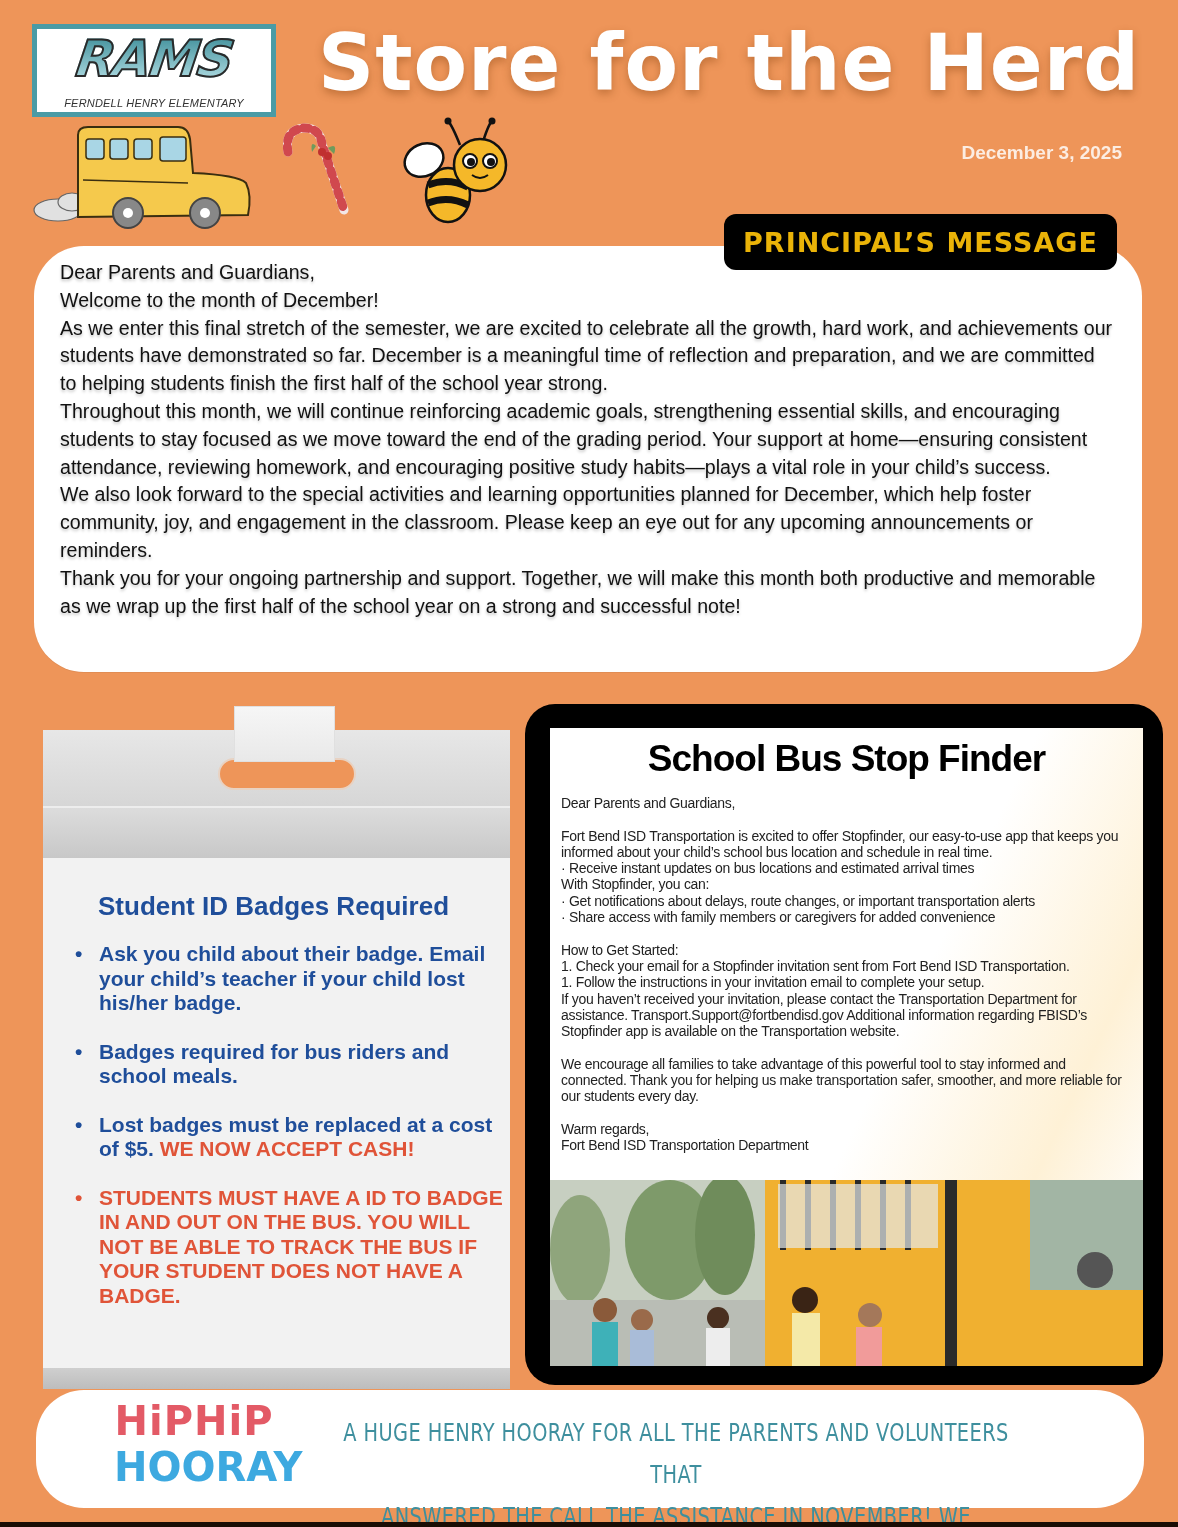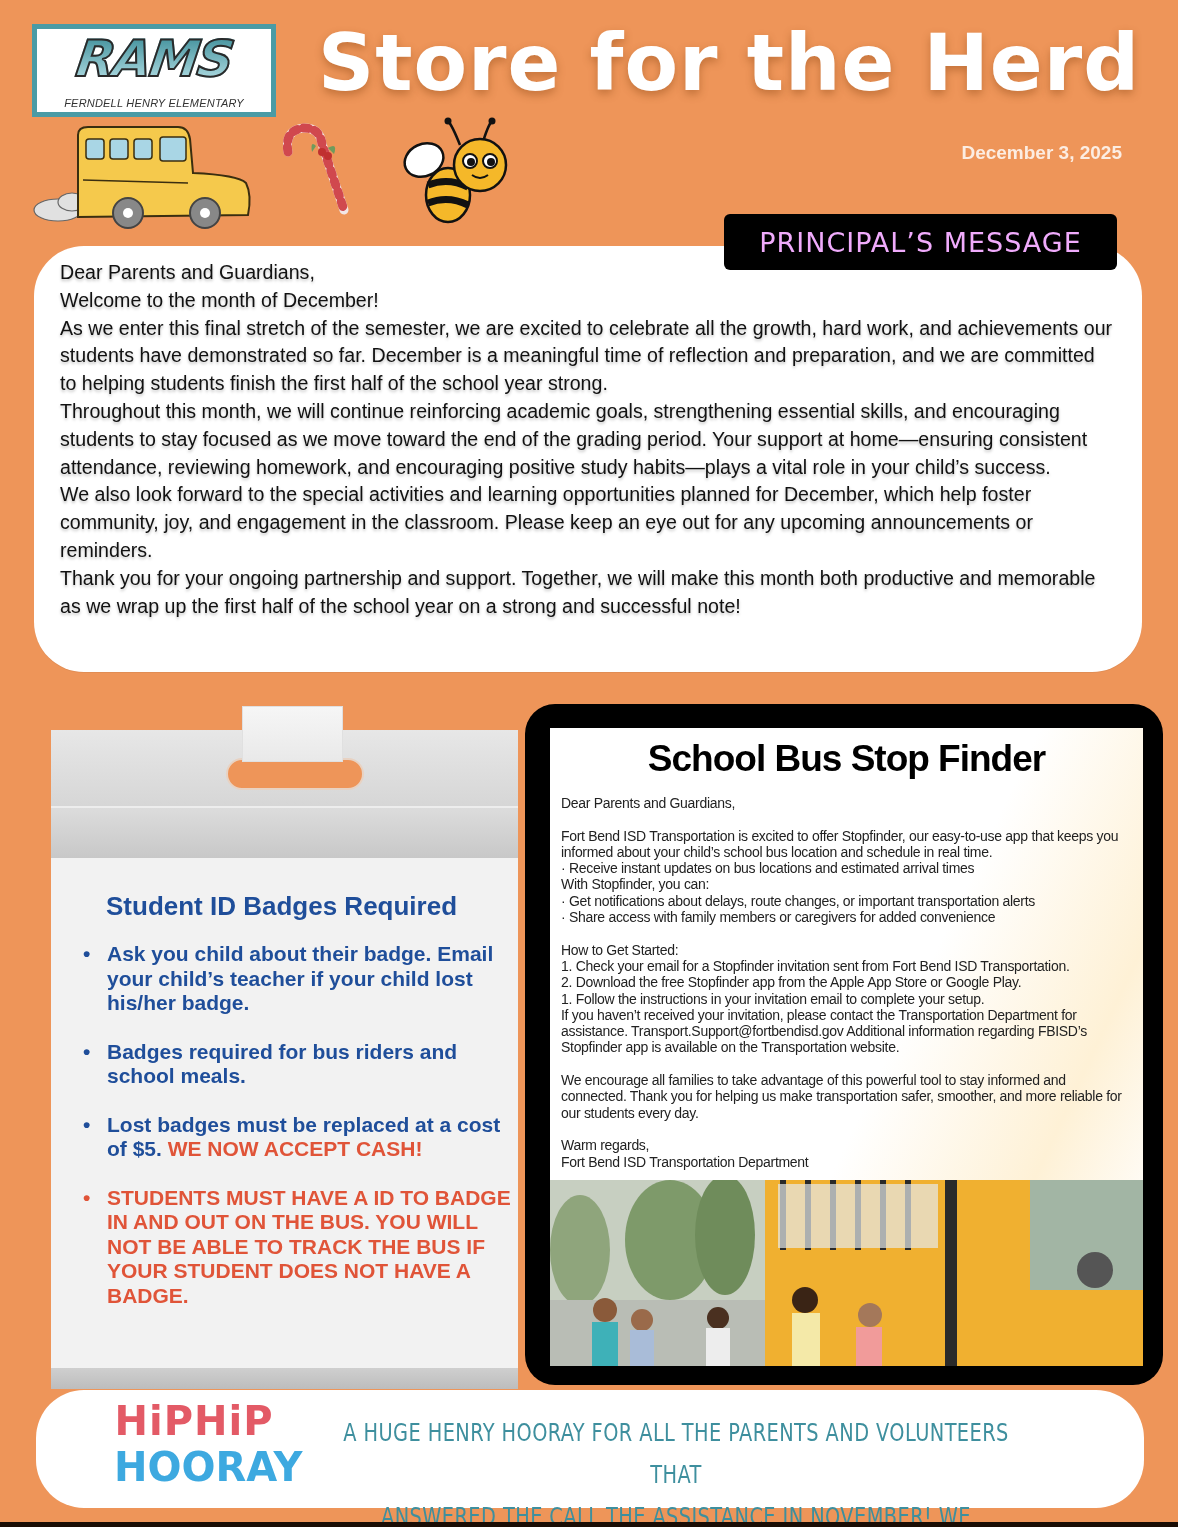--- a/index.html
+++ b/index.html
@@ -51,33 +51,33 @@
 
   
   .pm-card {
     left: 34px; top: 246px; width: 1108px; height: 426px;
     background: #fff; border-radius: 50px;
     padding: 13px 26px 0 26px;
     box-shadow: 0 1px 0 rgba(0,0,0,0.05);
   }
   .pm-tag {
     left: 724px; top: 214px; width: 393px; height: 56px;
-    background: #000; border-radius: 6px;
-    color: #f0abfc; font-weight: normal; font-size: 27px; letter-spacing: 1px;
+    background: #000; border-radius: 12px;
+    color: #eab308; font-weight: bold; font-size: 27px; letter-spacing: 1px;
     display: flex; align-items: center; justify-content: center;
     font-family: "DejaVu Sans", sans-serif;
   }
   .pm-text p {
     font-size: 19.6px; line-height: 27.8px; color: #111;
     text-shadow: 0 2px 3px rgba(0,0,0,0.25);
   }
 
   
   .badge-card {
-    left: 51px; top: 706px; width: 467px; height: 683px;
+    left: 43px; top: 706px; width: 467px; height: 683px;
   }
   .badge-top {
     position: absolute; left: 0; top: 24px; width: 467px; height: 128px;
     background: linear-gradient(180deg, #E7E7E7 0%, #D6D6D6 60%, #CFCFCF 100%);
   }
   .badge-band {
     position: absolute; left: 0; top: 100px; width: 467px; height: 52px;
     background: linear-gradient(180deg, #DCDCDC, #C8C8C8);
     border-top: 2px solid #EDEDED;
   }
@@ -258,21 +258,20 @@
       <div>Dear Parents and Guardians,</div>
       <div class="gap"></div>
       <div>Fort Bend ISD Transportation is excited to offer Stopfinder, our easy-to-use app that keeps you informed about your child’s school bus location and schedule in real time.</div>
       <div>· Receive instant updates on bus locations and estimated arrival times</div>
       <div>With Stopfinder, you can:</div>
       <div>· Get notifications about delays, route changes, or important transportation alerts</div>
       <div>· Share access with family members or caregivers for added convenience</div>
       <div class="gap"></div>
       <div>How to Get Started:</div>
       <div>1. Check your email for a Stopfinder invitation sent from Fort Bend ISD Transportation.</div>
-      <div>2. Download the free Stopfinder app from the Apple App Store or Google Play.</div>
       <div>1. Follow the instructions in your invitation email to complete your setup.</div>
       <div>If you haven’t received your invitation, please contact the Transportation Department for assistance. Transport.Support@fortbendisd.gov Additional information regarding FBISD’s Stopfinder app is available on the Transportation website.</div>
       <div class="gap"></div>
       <div>We encourage all families to take advantage of this powerful tool to stay informed and connected. Thank you for helping us make transportation safer, smoother, and more reliable for our students every day.</div>
       <div class="gap"></div>
       <div>Warm regards,</div>
       <div>Fort Bend ISD Transportation Department</div>
     </div>
     <svg class="finder-photo" viewBox="0 0 593 186" preserveAspectRatio="none">
       <rect x="0" y="0" width="215" height="186" fill="#C7CFC1"></rect>

